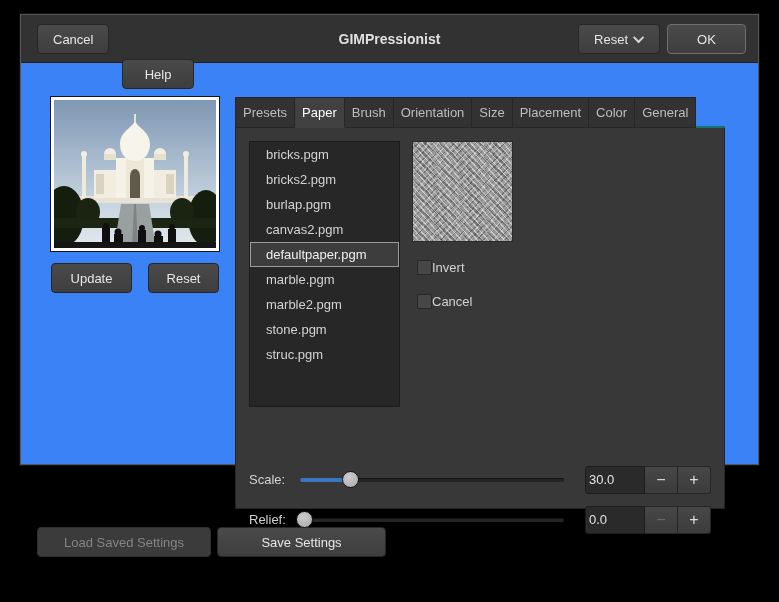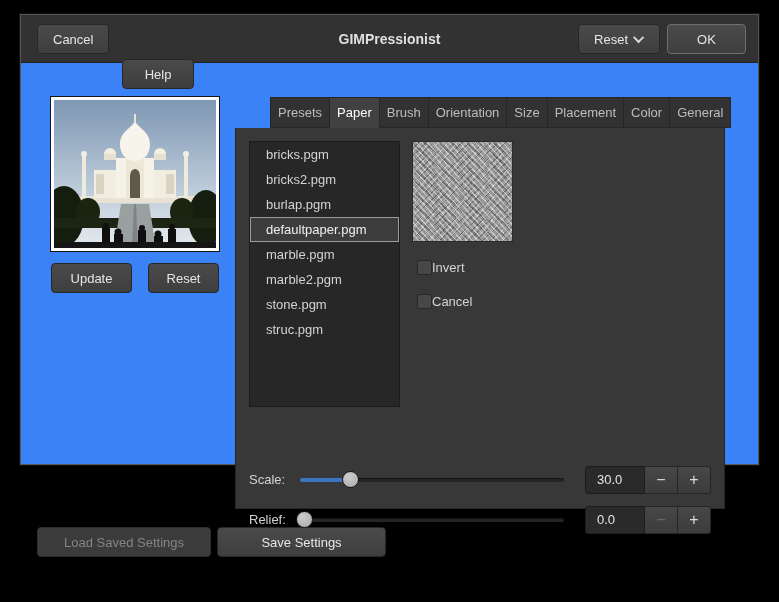--- a/index.html
+++ b/index.html
@@ -26,21 +26,21 @@
   .chev { width:8px; height:8px; border-left:2px solid #d6d6d6; border-bottom:2px solid #d6d6d6;
           transform:rotate(-45deg) translateY(-2px); display:inline-block; }
   
   .preview-frame { position:absolute; left:30px; top:82px; width:168px; height:154px;
                    border:3px solid #fdfdfd; box-shadow:0 0 0 1px #141414; background:#9db3c8; }
   .preview-frame svg { display:block; width:100%; height:100%; }
   .btn-update { position:absolute; left:30px; top:248px; width:81px; }
   .btn-preset { position:absolute; left:127px; top:248px; width:71px; }
   
   .notebook { position:absolute; left:214px; top:82px; width:490px; height:412px; }
-  .tabbar { position:absolute; top:0; left:0; right:0; height:31px; border-bottom:2px solid #0f766e; display:flex;margin-left:35px; }
+  .tabbar { position:absolute; top:0; left:0; right:0; height:31px; border-bottom:2px solid #0f766e; display:flex; }
   .tab { height:31px; line-height:30px; padding:0 7px; font-size:13px; color:#bdbdbd;
          background:#323232; border:1px solid #262626; border-left:none; cursor:pointer; white-space:nowrap; }
   .tab:first-child { border-left:1px solid #262626; }
   .tab.active { background:#414141; color:#ffffff; border-bottom:1px solid #414141; }
   .panel { position:absolute; top:31px; left:0; right:0; bottom:0; background:#383838;
            border:1px solid #262626; border-top:none; }
   
   .filelist { position:absolute; left:13px; top:13px; width:151px; height:266px;
               background:#272727; border:1px solid #1c1c1c; overflow:hidden; }
   .file-item { height:25px; line-height:25px; padding-left:16px; font-size:13px; color:#d3d3d3; cursor:pointer; }
@@ -66,21 +66,21 @@
   .param-row.relief { top:334px; }
   .param-label { position:absolute; left:13px; top:0; line-height:30px; font-size:13px; color:#d3d3d3; }
   .slider { position:absolute; left:60px; top:0; width:272px; height:30px; cursor:pointer; }
   .trough { position:absolute; left:4px; right:4px; top:13px; height:4px; background:#252525; border-radius:2px;
             box-shadow:inset 0 1px 1px rgba(0,0,0,.5); }
   .fill   { position:absolute; left:4px; top:13px; height:4px; background:#3a76c0; border-radius:2px; }
   .knob   { position:absolute; top:6px; width:17px; height:17px; border-radius:50%;
             background:radial-gradient(circle at 40% 35%, #cdcdcd, #a8a8a8); border:1px solid #161616; }
   .spin { position:absolute; left:349px; top:1px; height:28px; display:flex; }
   .entry { width:60px; height:28px; background:#2a2a2a; border:1px solid #1d1d1d; border-radius:3px 0 0 3px;
-           color:#e4e4e4; font-size:13px; line-height:26px; padding-left:11px; }
+           color:#e4e4e4; font-size:13px; line-height:26px; padding-left:3px; }
   .spin-btn { width:33px; height:28px; background:linear-gradient(#474747,#3c3c3c); border:1px solid #262626;
               border-left:none; color:#dcdcdc; font-size:16px; line-height:26px; text-align:center; cursor:pointer; }
   .spin-btn.plus { border-radius:0 3px 3px 0; }
   .spin-btn.disabled { color:#696969; }
   
   .ft-load { position:absolute; left:16px; top:512px; width:174px; }
   .ft-save { position:absolute; left:196px; top:512px; width:169px; }
 </style>
 </head>
 <body>
@@ -168,20 +168,21 @@
       <div class="tab">Color</div>
       <div class="tab">General</div>
     </div>
 
     <div class="panel">
 
       <div class="filelist">
         <div class="file-item">bricks.pgm</div>
         <div class="file-item">bricks2.pgm</div>
         <div class="file-item">burlap.pgm</div>
+        <div class="file-item">canvas2.pgm</div>
         <div class="file-item selected">defaultpaper.pgm</div>
         <div class="file-item">marble.pgm</div>
         <div class="file-item">marble2.pgm</div>
         <div class="file-item">stone.pgm</div>
         <div class="file-item">struc.pgm</div>
       </div>
 
       <div class="texture"></div>
 
       <div class="check-row invert">

